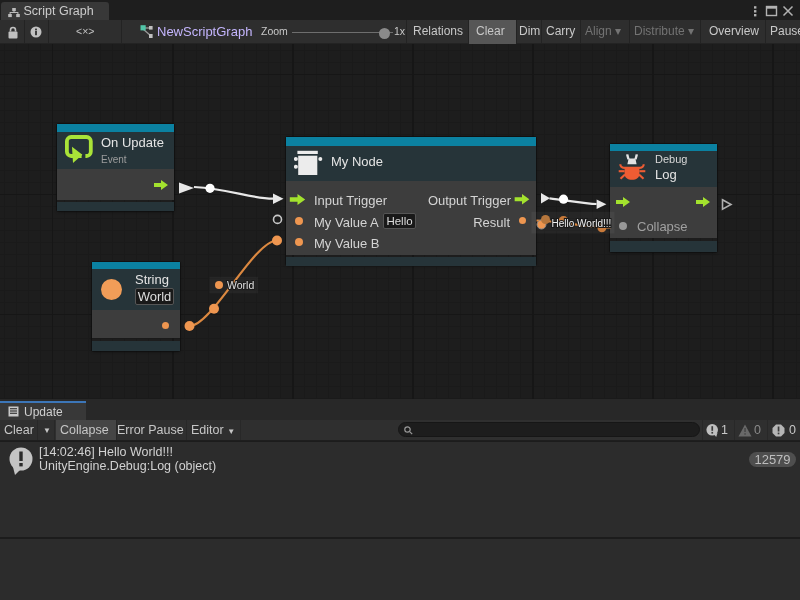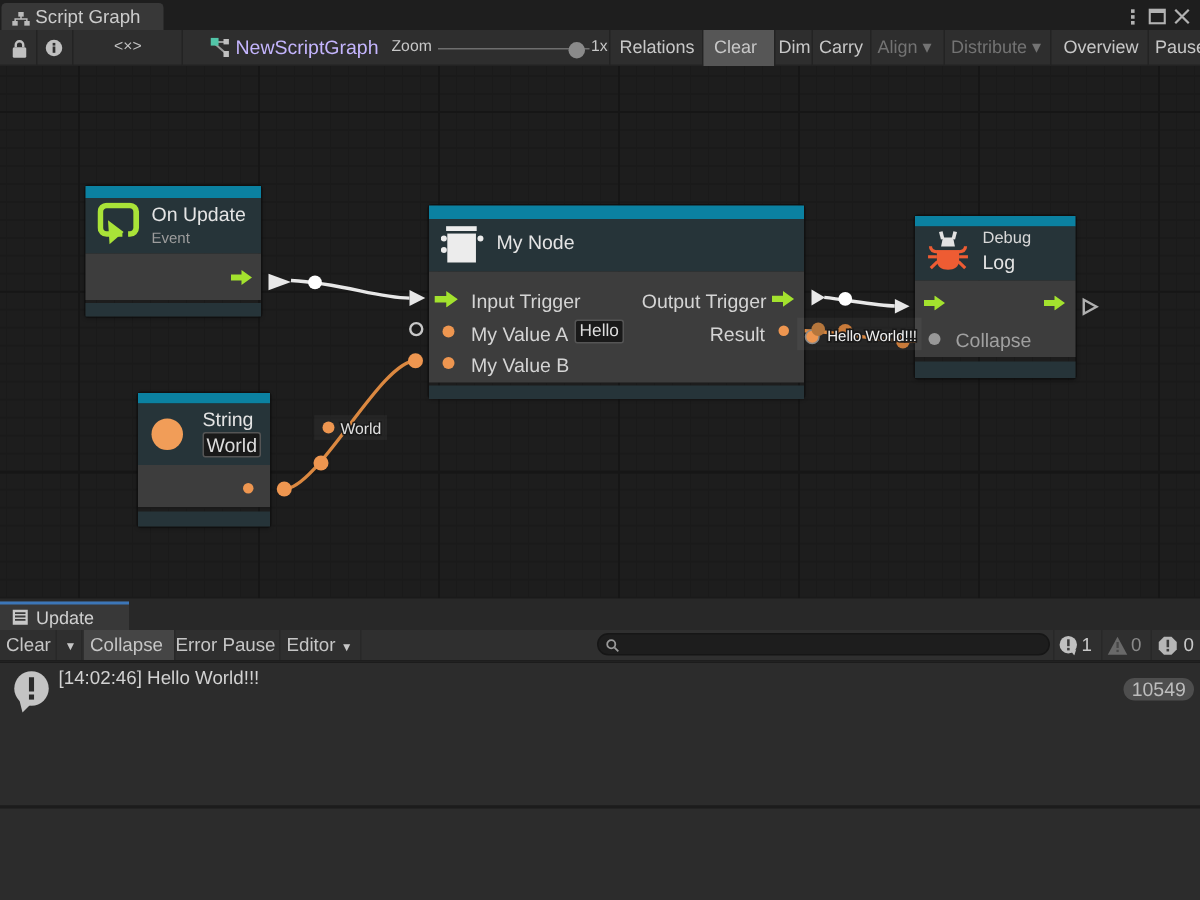--- a/index.html
+++ b/index.html
@@ -321,18 +321,19 @@
   </div>
 
   <div class="abs" id="loglist">
     <svg class="abs" style="left:9px;top:5px" width="24" height="30" viewBox="0 0 24 30">
       <circle cx="12" cy="12" r="11.5" fill="#c4c4c4"></circle>
       <path d="M4 20 l2 8 6-6 z" fill="#c4c4c4"></path>
       <rect x="10.3" y="4.5" width="3.4" height="9.5" fill="#2b2b2b"></rect>
       <rect x="10.3" y="16" width="3.4" height="3.4" fill="#2b2b2b"></rect>
     </svg>
     <div class="logtxt" style="left:39px;top:2.5px">[14:02:46] Hello World!!!</div>
-  </div>
-  <div class="abs" id="pill">10549</div>
+    <div class="logtxt" style="left:39px;top:16.5px">UnityEngine.Debug:Log (object)</div>
+  </div>
+  <div class="abs" id="pill">12579</div>
   <div class="abs" id="logdivider"></div>
   <div class="abs" id="logdetail"></div>
 
 </div>
 
 </body></html>

